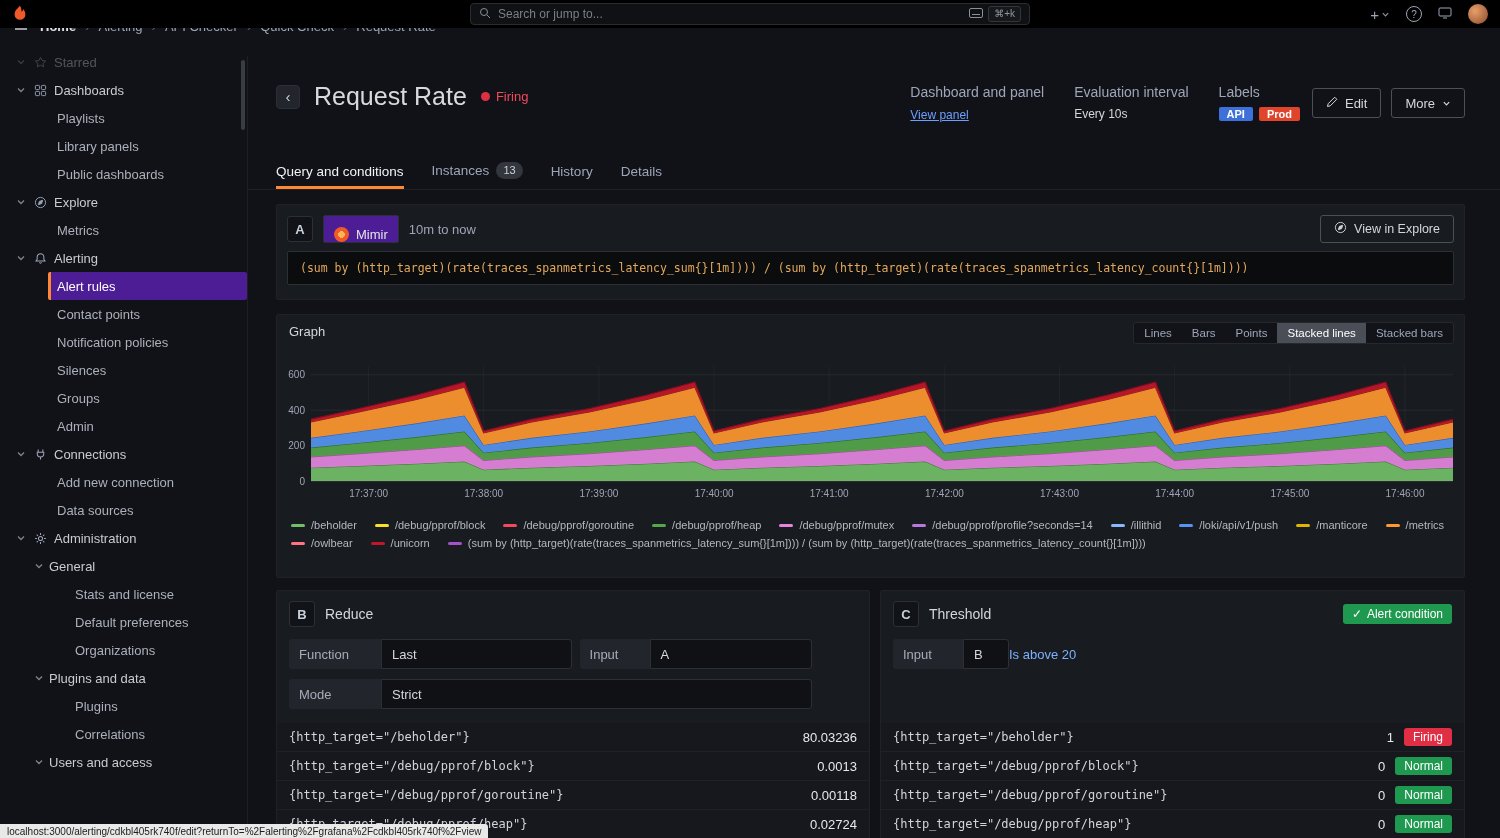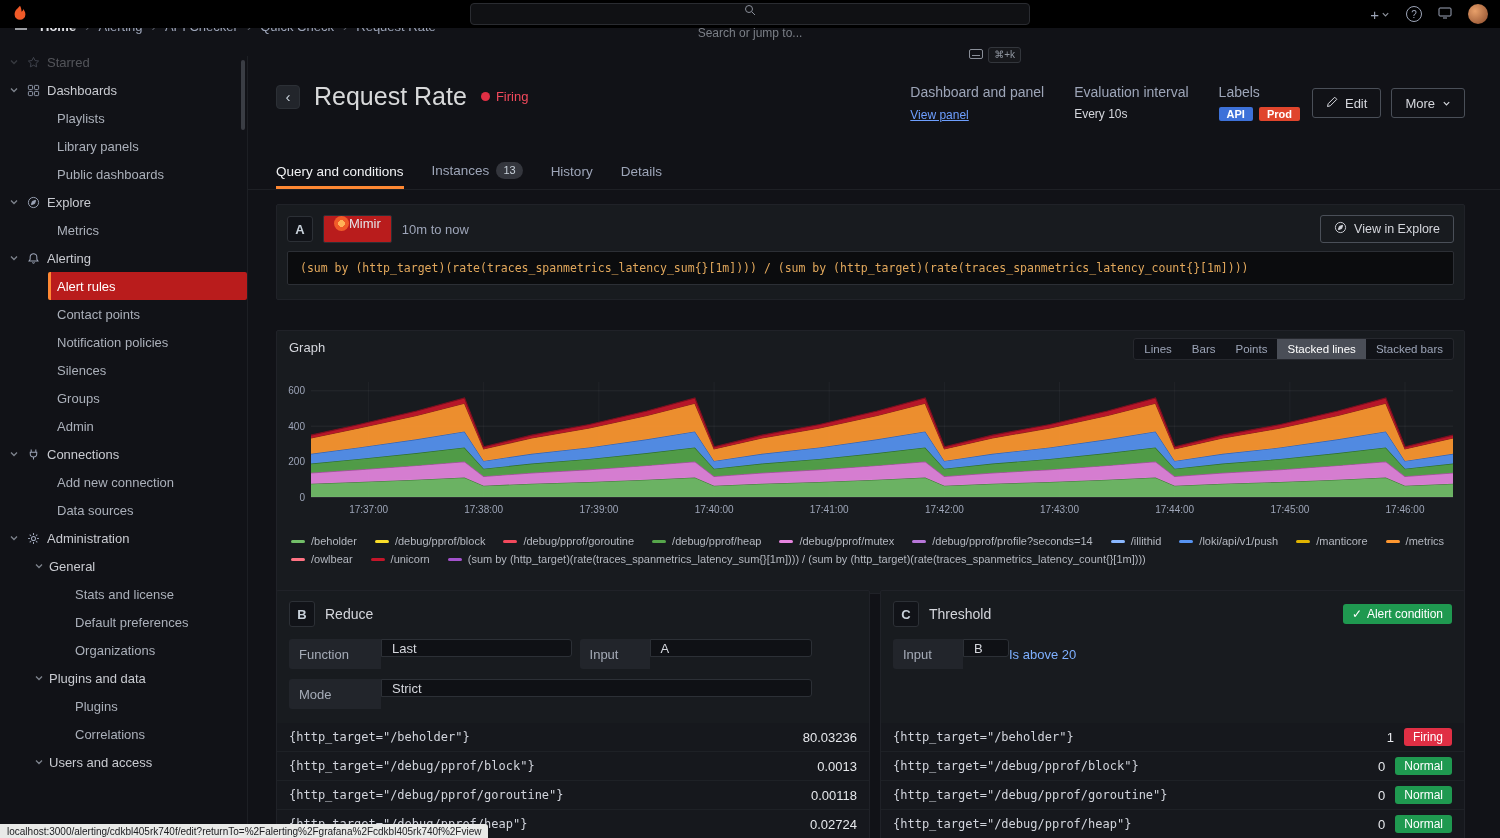--- a/index.html
+++ b/index.html
@@ -6,21 +6,21 @@
   html,body { width:1500px; height:838px; overflow:hidden; background:#111217;
     font-family:"Liberation Sans",sans-serif; font-size:13px; color:#CCCCDC; }
   :root { --accent:#FF8833; --firing:#F2495C; --firing-badge:#E02F44; --normal-badge:#1F9950;
           --link:#6E9FFF; --api:#3D71D9; --prod:#E0452C; }
 
   
   .topbar { position:absolute; top:0; left:0; width:100%; height:28px; background:#000;
     display:flex; align-items:center; padding:0 12px; z-index:30; }
   .search { position:absolute; left:50%; transform:translateX(-50%); width:560px; height:22px;
     background:#101114; border:1px solid #2a2c31; border-radius:4px; display:flex; align-items:center;
-    padding:0 8px; gap:7px; color:#7b7f87; font-size:12px;flex-direction:column; }
+    padding:0 8px; gap:7px; color:#7b7f87; font-size:12px; }
   .search .kbd { margin-left:auto; display:flex; gap:5px; align-items:center; font-size:10px; color:#9096a0; }
   .kbd-box { border:1px solid #33363c; background:#17181c; border-radius:3px; padding:0 5px; line-height:14px; }
   .top-icons { margin-left:auto; display:flex; align-items:center; gap:16px; color:#9DA5B8; }
   .plus-caret { display:flex; align-items:center; gap:2px; font-size:15px; color:#9DA5B8; cursor:pointer; }
   .help-circle { width:16px; height:16px; border:1.3px solid #9DA5B8; border-radius:50%; font-size:10px;
     display:flex; align-items:center; justify-content:center; cursor:pointer; }
   .avatar { width:20px; height:20px; border-radius:50%;
     background:radial-gradient(circle at 35% 35%, #E8A06A, #8A4A2B); cursor:pointer; }
 
   
@@ -29,25 +29,25 @@
   .breadcrumb { display:flex; gap:9px; align-items:center; font-size:13px; }
   .crumb-home { color:#E3E4E8; font-weight:700; cursor:pointer; }
   .crumb { color:#9DA5B8; cursor:pointer; }
   .crumb-sep { color:#5A5E66; }
   .collapse-btn { margin-left:auto; cursor:pointer; }
 
   
   .sidebar { position:absolute; top:56px; left:0; width:248px; bottom:0; background:#111217;
     border-right:1px solid #1D1F24; overflow:hidden; padding-top:0; }
   .side-row { height:28px; display:flex; align-items:center; font-size:13px; color:#ABB0BA; cursor:pointer; }
-  .side-row.section { color:#C9CBD1; padding-left:9px; gap:6px; }
+  .side-row.section { color:#C9CBD1; padding-left:16px; gap:6px; }
   .side-row.section.dim { opacity:.35; margin-top:-8px; }
   .side-row .s-icon { width:16px; display:flex; justify-content:center; }
   .side-row.child { margin-left:48px; padding-left:9px; border-radius:2px; }
-  .side-row.child.active { background:#b91c1c; border-left:3px solid var(--accent); padding-left:6px; color:#FFFFFF; }
+  .side-row.child.active { background:#4c1d95; border-left:3px solid var(--accent); padding-left:6px; color:#FFFFFF; }
   .side-row.subsection { margin-left:34px; gap:5px; color:#C9CBD1; }
   .side-row.subitem { margin-left:66px; padding-left:9px; }
   .scroll-thumb { position:absolute; right:2px; top:4px; width:4px; height:70px; background:#3A3D44; border-radius:2px; }
 
   
   .content { position:absolute; top:56px; left:248px; right:0; bottom:0; background:#111217; overflow:hidden; }
   .hdr { position:absolute; top:26px; left:28px; display:flex; align-items:center; gap:14px; }
   .back-btn { width:24px; height:24px; background:#22252B; border:1px solid #2C3036; border-radius:4px;
     color:#C7D0D9; font-size:15px; display:flex; align-items:center; justify-content:center; cursor:pointer; }
   .page-title { font-size:25px; font-weight:500; color:#D8D9DA; }
@@ -72,31 +72,31 @@
   .tab { padding-bottom:10px; color:#9DA5B8; font-size:13.5px; display:flex; gap:7px; align-items:center; cursor:pointer; }
   .tab.active { color:#F1F2F4; padding-bottom:7px; border-bottom:3px solid var(--accent); }
   .tab-badge { background:#34363D; border-radius:9px; padding:0 7px; font-size:11px; line-height:17px; color:#C7D0D9; }
 
   
   .panel { position:absolute; background:#181B1F; border:1px solid #202228; border-radius:2px; }
   .panel-query { left:28px; top:148px; width:1189px; height:96px; }
   .q-head { display:flex; align-items:center; gap:10px; padding:10px 10px 0 10px; }
   .refbadge { width:26px; height:26px; border:1px solid #2C3036; background:#111318; border-radius:3px;
     display:flex; align-items:center; justify-content:center; color:#C7D0D9; font-weight:700; font-size:13px; }
-  .ds-box { display:flex; align-items:flex-start; height:28px; padding:0 10px; border:1px solid #2C3036;
-    background:#b91c1c; border-radius:2px; color:#E3E4E8; font-size:13px; cursor:pointer; }
+  .ds-box { display:flex; align-items:flex-end; gap:7px; height:28px; padding:0 10px; border:1px solid #2C3036;
+    background:#4c1d95; border-radius:2px; color:#E3E4E8; font-size:13px; cursor:pointer; }
   .mimir-logo { width:15px; height:15px; border-radius:50%;
     background:radial-gradient(circle at 50% 50%, #FFB357 0 30%, #F05A28 31% 100%); }
   .time-range { color:#9DA5B8; font-size:13px; }
   .explore-btn { margin-left:auto; height:28px; font-size:12.5px;text-align:right; }
   .code-box { position:absolute; left:10px; right:10px; top:46px; height:34px; background:#0B0C0E;
     border:1px solid #2C2F35; border-radius:2px; display:flex; align-items:center; padding:0 12px;
     font-family:"DejaVu Sans Mono",monospace; font-size:11.5px; color:#E2A85C; white-space:nowrap; overflow:hidden; }
 
-  .panel-graph { left:28px; top:274px; width:1189px; height:264px; }
+  .panel-graph { left:28px; top:258px; width:1189px; height:264px; }
   .graph-title { position:absolute; top:9px; left:12px; font-size:13px; color:#D5D7DD; }
   .modes { position:absolute; top:7px; right:10px; display:flex; background:#111318; border:1px solid #26282E;
     border-radius:3px; overflow:hidden; }
   .mode { padding:4px 10px; font-size:11.5px; color:#9DA5B8; cursor:pointer; }
   .mode.active { background:#4A4E57; color:#fff; }
   .chart-wrap { position:absolute; left:4px; top:32px; width:1180px; height:168px; }
   .legend { position:absolute; left:14px; right:12px; top:204px; display:flex; flex-wrap:wrap;
     column-gap:18px; row-gap:6px; font-size:11px; color:#B4B8C0; align-content:flex-start; }
   .legend-item { display:inline-flex; align-items:center; cursor:pointer; white-space:nowrap; }
   .lg-marker { display:inline-block; width:14px; height:3px; border-radius:2px; margin-right:6px; }
@@ -104,21 +104,21 @@
   .panel-reduce { left:28px; top:534px; width:594px; height:330px; }
   .panel-threshold { left:632px; top:534px; width:585px; height:330px; }
   .p-head { display:flex; align-items:center; gap:10px; padding:10px 12px; }
   .p-title { font-size:14px; color:#D5D7DD; }
   .cond-badge { margin-left:auto; display:flex; gap:5px; align-items:center; background:var(--normal-badge);
     color:#fff; font-size:12px; padding:3px 9px; border-radius:3px; }
   .form { padding:2px 12px 0 12px; }
   .form-row { display:flex; margin-bottom:10px; padding-right:45px; }
   .form-label { background:#22252B; color:#A6ACB8; height:30px; display:flex; align-items:center;
     padding:0 10px; border-radius:3px 0 0 3px; font-size:13px; }
-  .form-value { background:#0F1115; border:1px solid #2C3036; color:#D5D7DD; height:18px;
+  .form-value { background:#0F1115; border:1px solid #2C3036; color:#D5D7DD; height:30px;
     display:flex; align-items:center; padding:0 10px; border-radius:0 3px 3px 0; font-size:13px; }
   .w-func { width:92px; } .w-last { flex:1.2; } .w-input { width:70px; margin-left:8px; } .w-a { flex:1; }
   .w-mode { width:92px; } .w-strict { flex:1; } .w-b { width:46px; }
   .cond-text { align-self:center; color:#7EB0FF; font-size:13px; }
   .rows { margin-top:14px; }
   .rows.shift { margin-top:54px; }
   .data-row { height:29px; display:flex; align-items:center; padding:0 12px; background:#16181D;
     border-bottom:1px solid #1E2126; }
   .row-label { flex:1; color:#D1D4DC; font-family:"DejaVu Sans Mono",monospace; font-size:12px;
     white-space:nowrap; overflow:hidden; }

